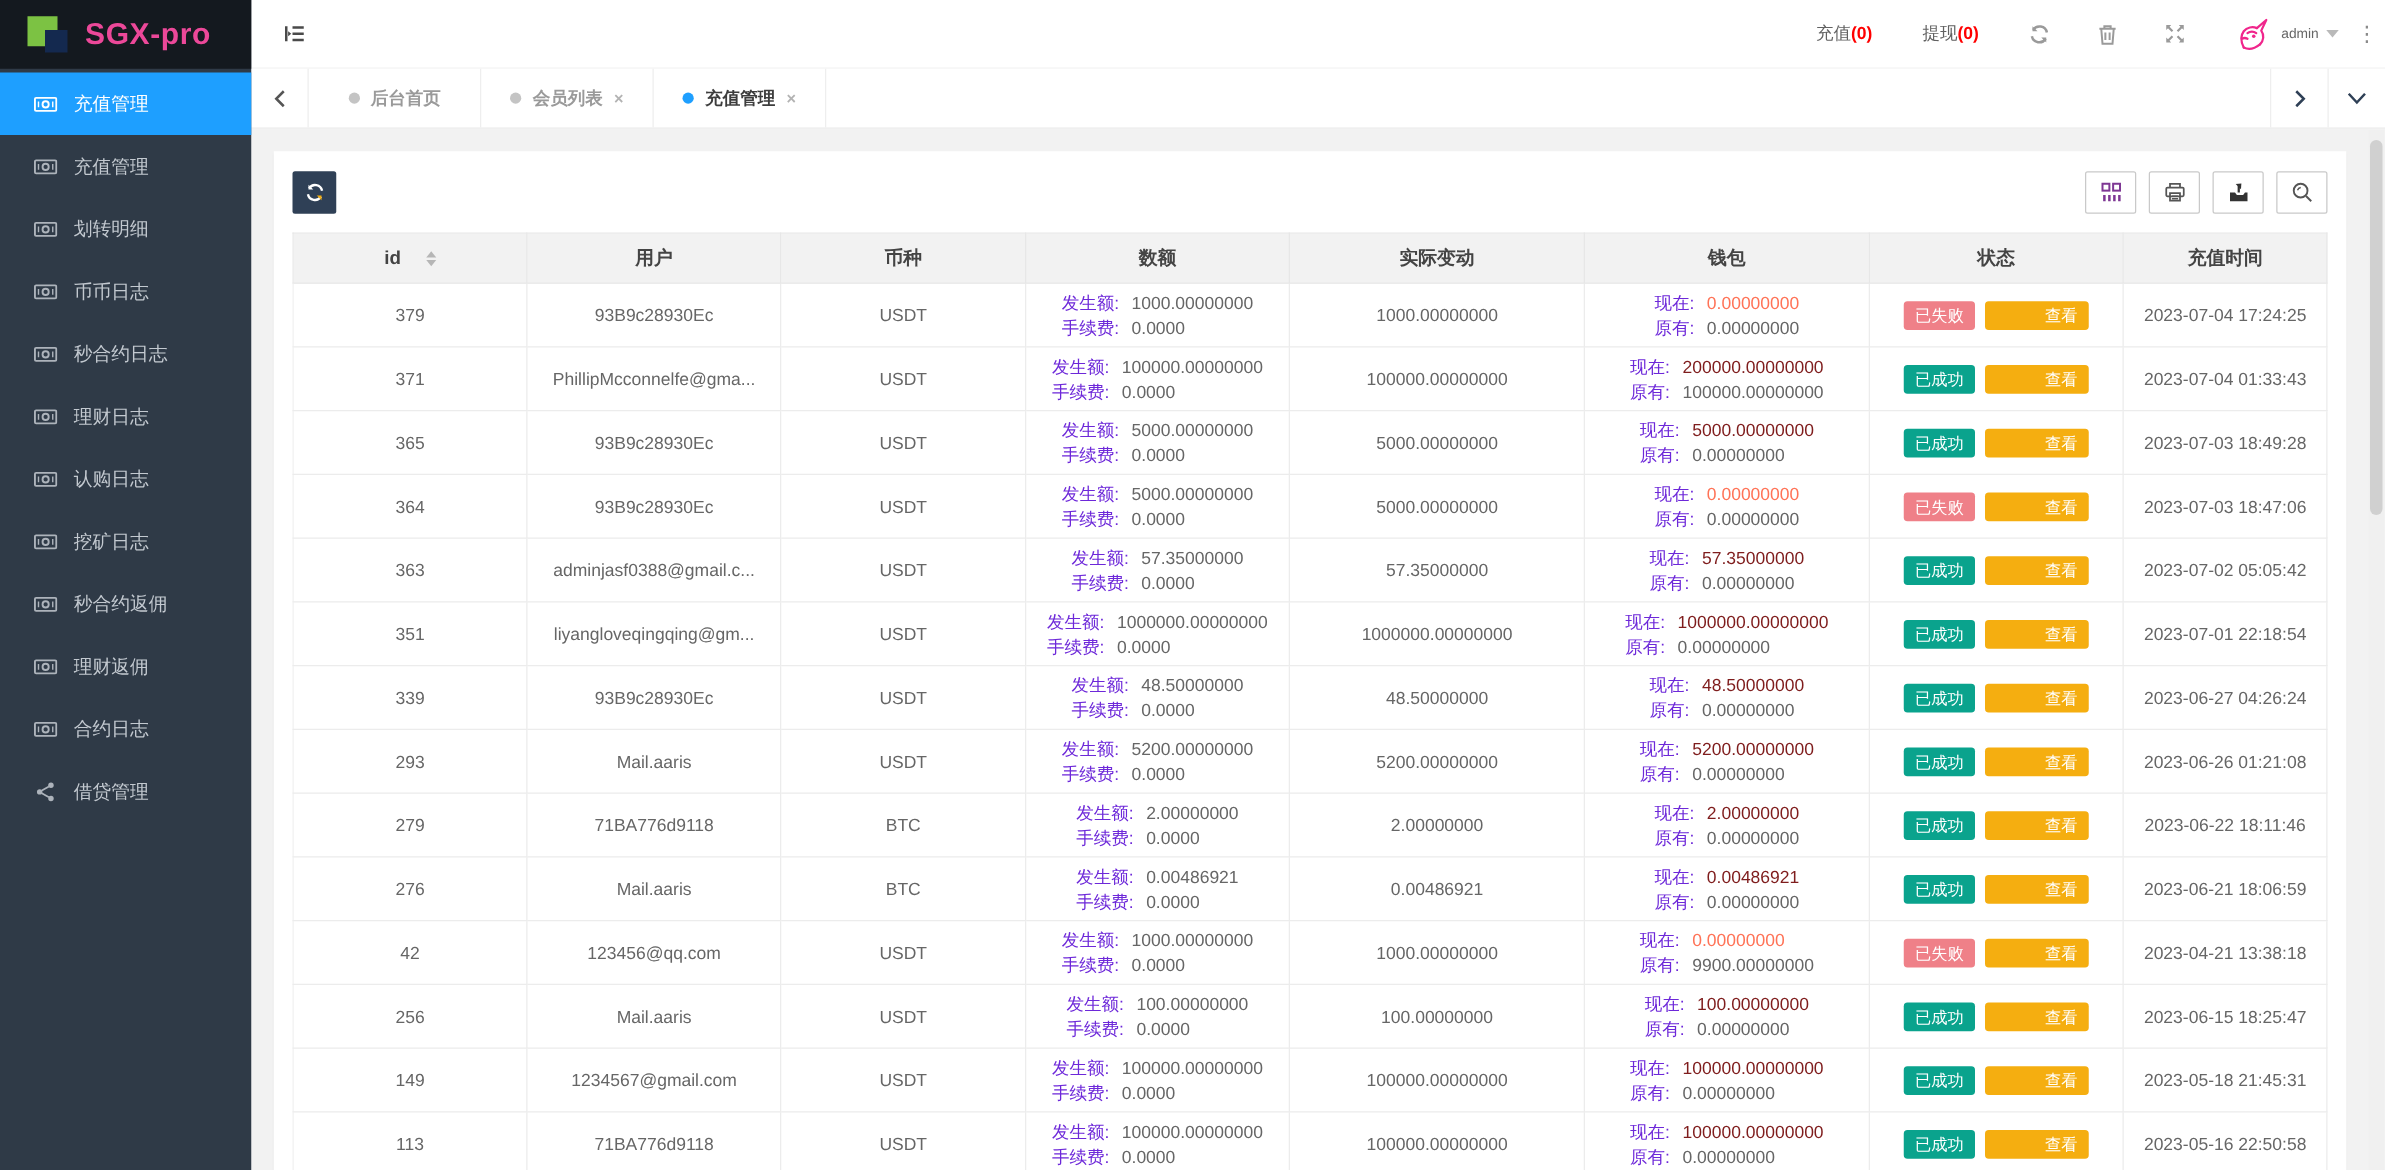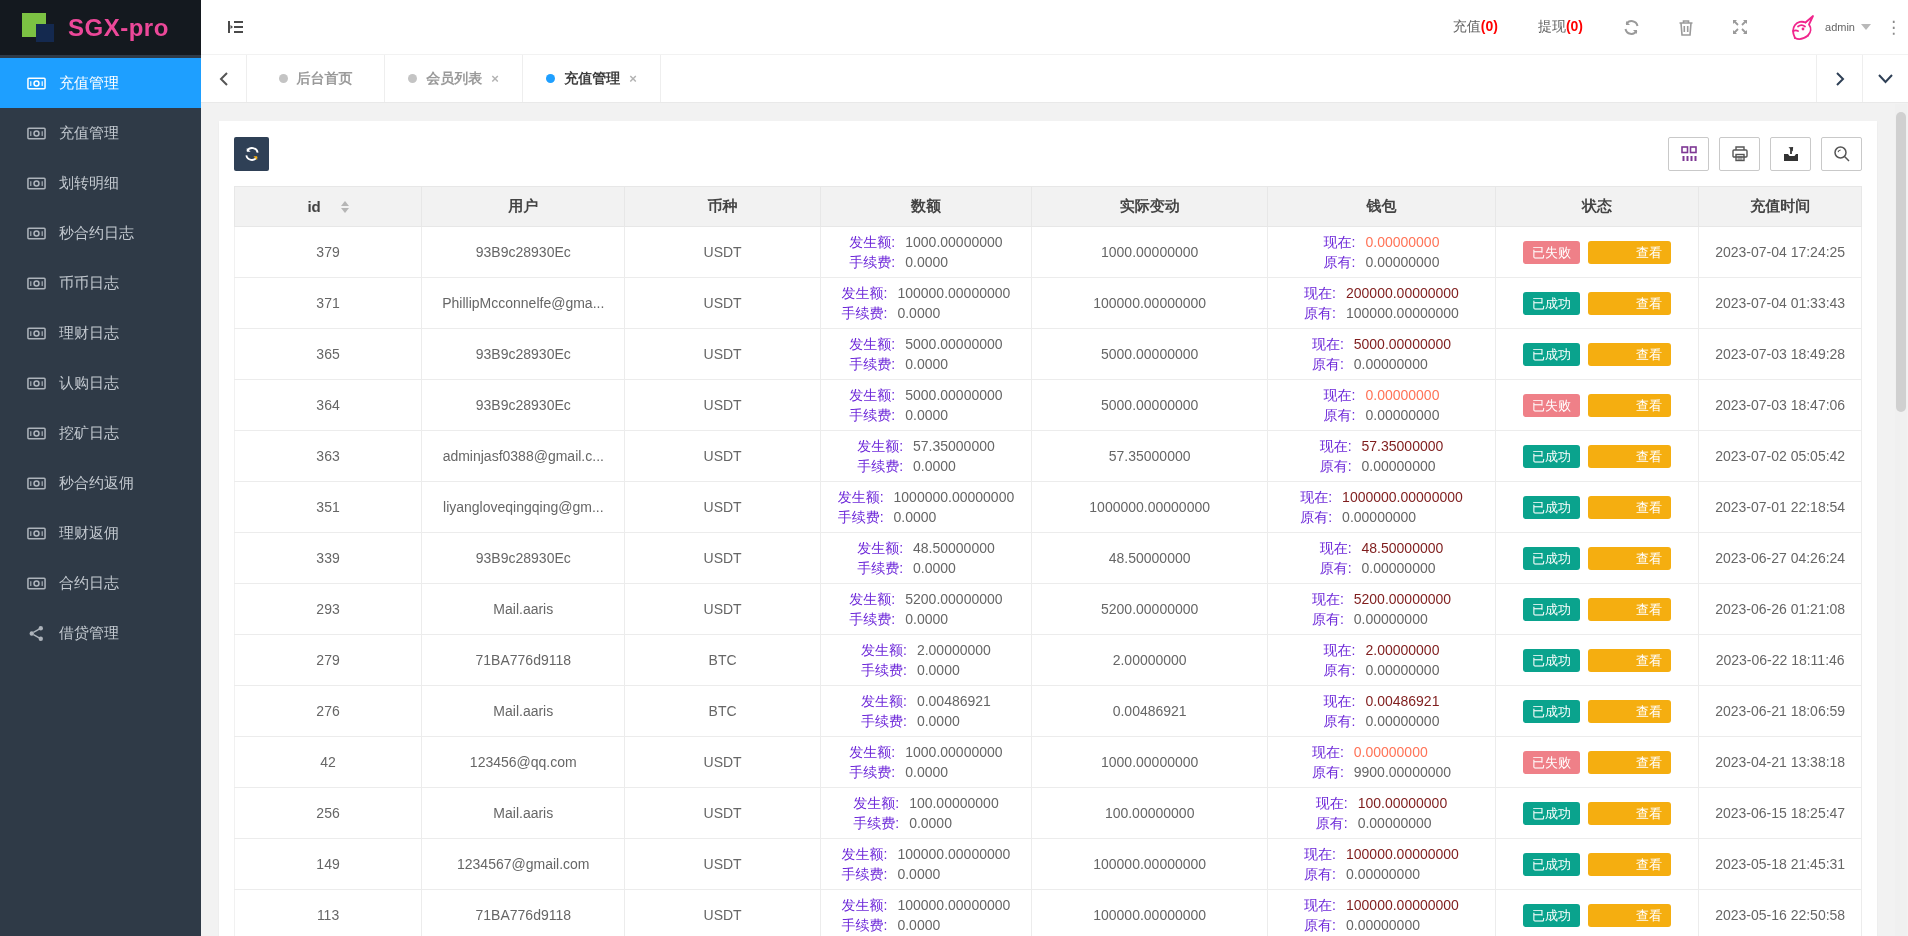--- a/index.html
+++ b/index.html
@@ -124,31 +124,31 @@
           <span>划转明细</span>
         </div>
         <div class="menu-item">
           <svg class="mi-icon" viewBox="0 0 20 20">
             <g fill="none" stroke="currentColor" stroke-width="1.6">
               <rect x="1" y="4.5" width="18" height="11" rx="1"></rect>
               <circle cx="10" cy="10" r="2.6"></circle>
               <path d="M4 7.5v5M16 7.5v5" stroke-width="1.2"></path>
             </g>
           </svg>
+          <span>币币日志</span>
+        </div>
+        <div class="menu-item">
+          <svg class="mi-icon" viewBox="0 0 20 20">
+            <g fill="none" stroke="currentColor" stroke-width="1.6">
+              <rect x="1" y="4.5" width="18" height="11" rx="1"></rect>
+              <circle cx="10" cy="10" r="2.6"></circle>
+              <path d="M4 7.5v5M16 7.5v5" stroke-width="1.2"></path>
+            </g>
+          </svg>
           <span>秒合约日志</span>
-        </div>
-        <div class="menu-item">
-          <svg class="mi-icon" viewBox="0 0 20 20">
-            <g fill="none" stroke="currentColor" stroke-width="1.6">
-              <rect x="1" y="4.5" width="18" height="11" rx="1"></rect>
-              <circle cx="10" cy="10" r="2.6"></circle>
-              <path d="M4 7.5v5M16 7.5v5" stroke-width="1.2"></path>
-            </g>
-          </svg>
-          <span>币币日志</span>
         </div>
         <div class="menu-item">
           <svg class="mi-icon" viewBox="0 0 20 20">
             <g fill="none" stroke="currentColor" stroke-width="1.6">
               <rect x="1" y="4.5" width="18" height="11" rx="1"></rect>
               <circle cx="10" cy="10" r="2.6"></circle>
               <path d="M4 7.5v5M16 7.5v5" stroke-width="1.2"></path>
             </g>
           </svg>
           <span>理财日志</span>

